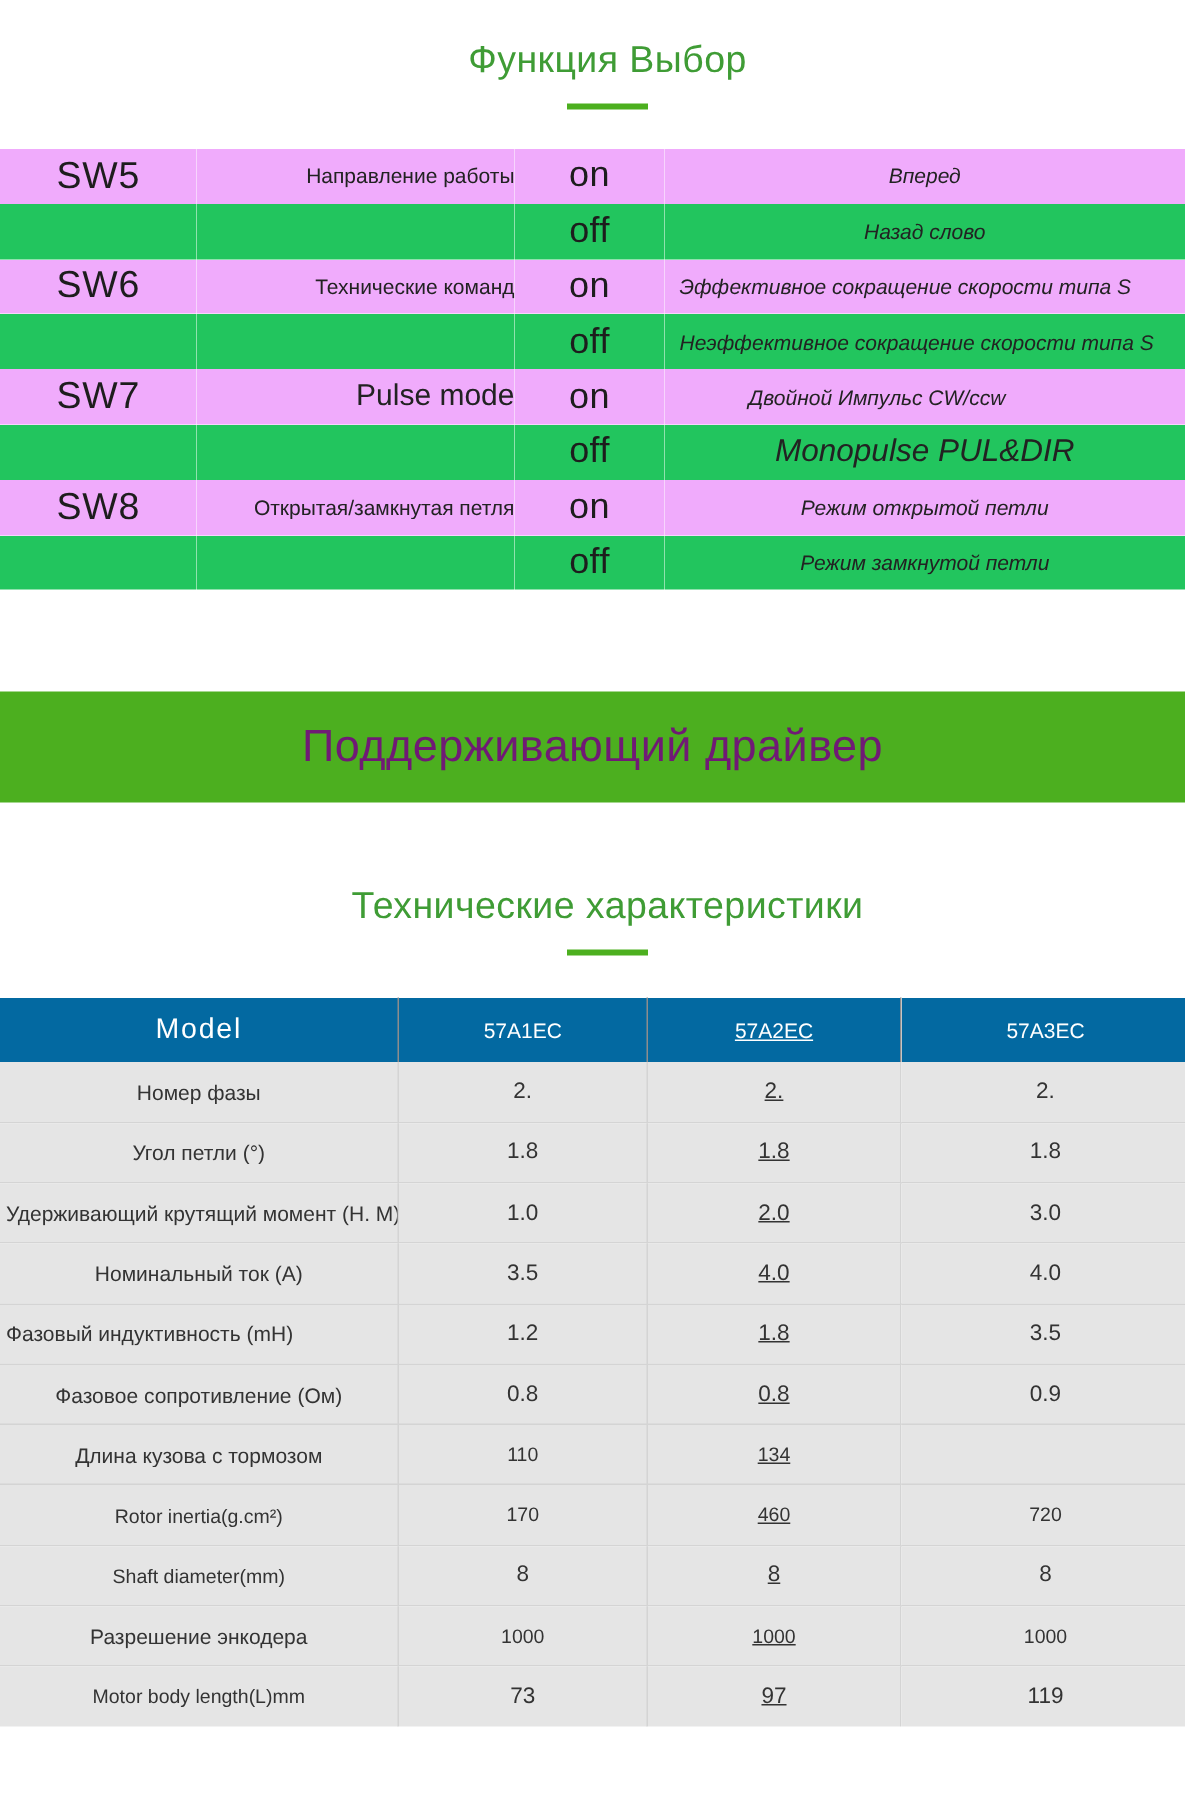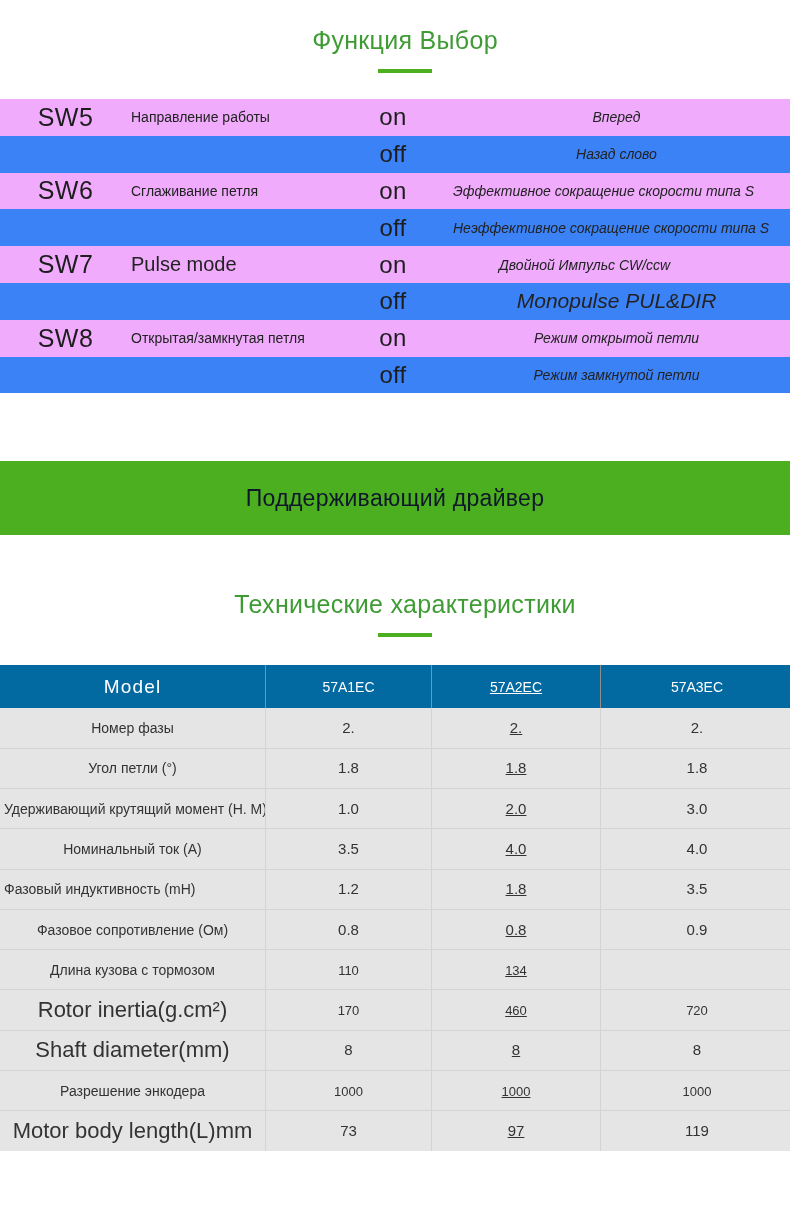--- a/index.html
+++ b/index.html
@@ -44,21 +44,21 @@
     margin: 0;
   }
   .switch-table td {
     padding: 0;
     vertical-align: middle;
     height: 36.8px;
     overflow: hidden;
     white-space: nowrap;
   }
   .switch-table tr.row-white td { background: #f0abfc; }
-  .switch-table tr.row-gray td { background: #3b82f6; }
+  .switch-table tr.row-gray td { background: #22c55e; }
 
   .col-sw  { width: 131px; text-align: center; }
   .col-fn  { width: 212px; text-align: center; }
   .col-st  { width: 100px; text-align: center; }
   .col-ds  { width: 347px; text-align: center; }
 
   .sw-label {
     font-size: 25px;
     color: #1d1d1d;
     font-weight: 400;
@@ -96,35 +96,35 @@
   }
   .clip-left {
     text-align: left;
     padding-left: 10px;
   }
   .fn-cell-inner {
     display: block;
     width: 212px;
     overflow: hidden;
     white-space: nowrap;
-    text-align: left;
+    text-align: right;
   }
 
   
   .green-banner {
     width: 790px;
     height: 74px;
     background: #4caf1f;
     display: flex;
     align-items: center;
     justify-content: center;
   }
   .green-banner-text {
-    color: #0f172a;
-    font-size: 23px;
+    color: #701a75;
+    font-size: 30px;
     font-weight: 400;
     letter-spacing: 0.3px;
   }
 
   
   .spec-table {
     width: 790px;
     border-collapse: collapse;
     table-layout: fixed;
   }
@@ -167,21 +167,21 @@
 
   .param-name {
     display: block;
     width: 265px;
     overflow: hidden;
     white-space: nowrap;
     font-size: 14px;
     text-align: center;
   }
   .param-name.big {
-    font-size: 22px;
+    font-size: 13px;
   }
   .param-name.clip {
     text-align: left;
     padding-left: 4px;
   }
   .param-val {
     font-size: 15px;
   }
   .param-val.small {
     font-size: 13px;
@@ -228,21 +228,21 @@
       <td class="col-ds">
         <span class="desc-cell-inner desc-label desc-left">Назад слово</span>
       </td>
     </tr>
 
     <tr class="row-white">
       <td class="col-sw">
         <span class="sw-label">SW6</span>
       </td>
       <td class="col-fn">
-        <span class="fn-cell-inner fn-label">Сглаживание петля</span>
+        <span class="fn-cell-inner fn-label">Технические команд</span>
       </td>
       <td class="col-st">
         <span class="state-label">on</span>
       </td>
       <td class="col-ds">
         <span class="desc-cell-inner desc-label clip-left">Эффективное сокращение скорости типа S</span>
       </td>
     </tr>
 
     <tr class="row-gray">

